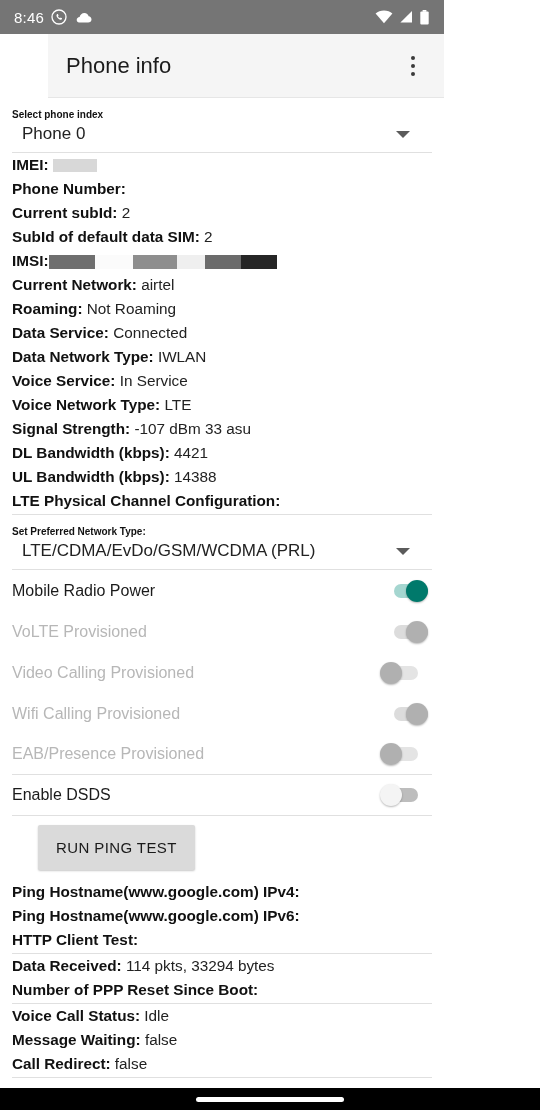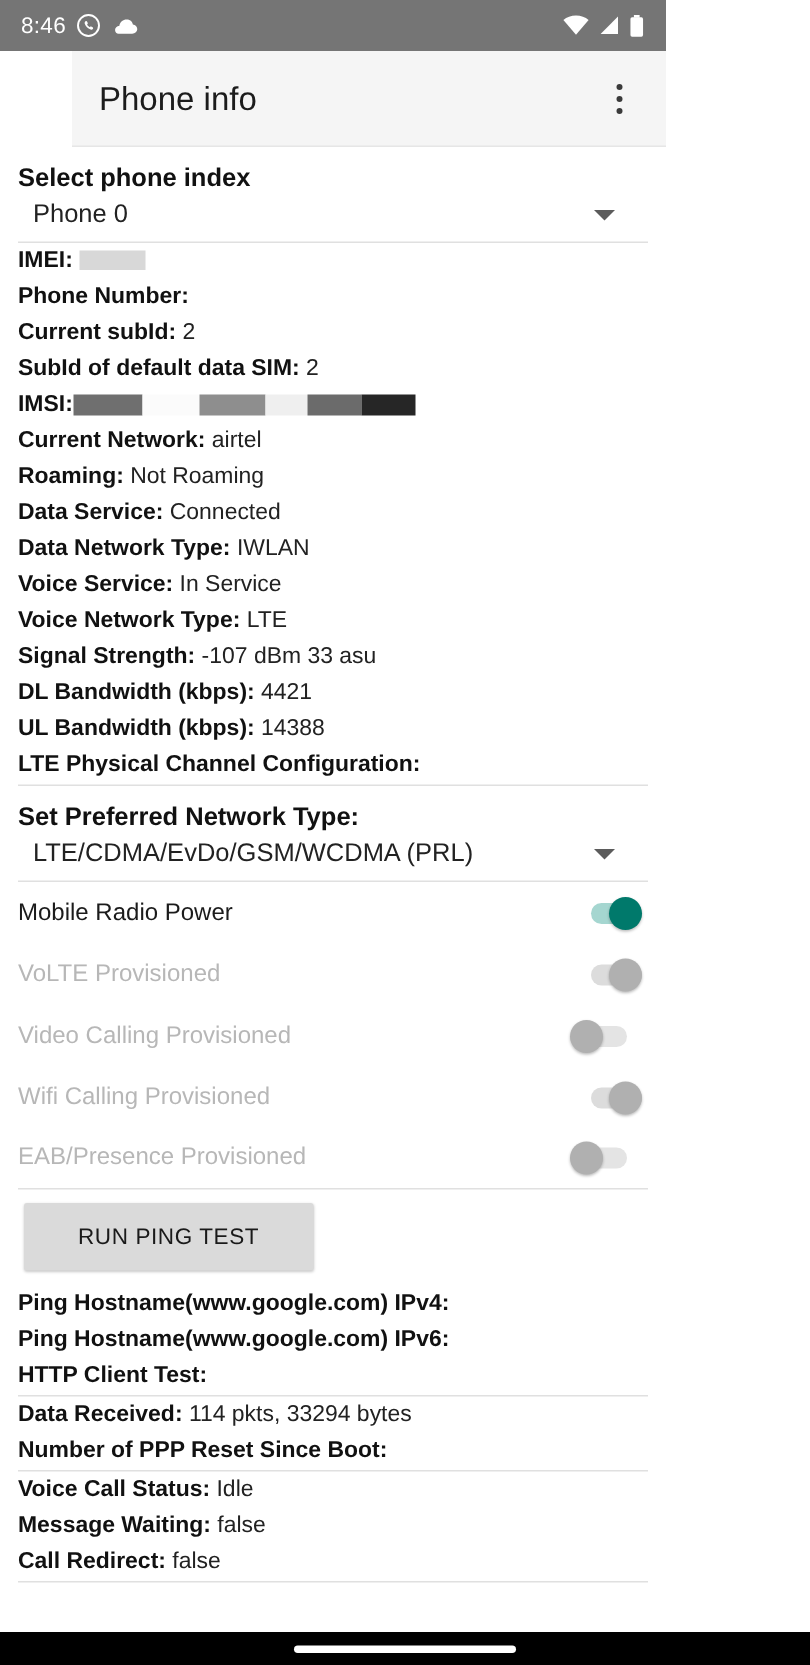--- a/index.html
+++ b/index.html
@@ -32,21 +32,21 @@
   }
   .appbar-title { font-size: 22px; color: #1c1c1c; font-weight: 400; }
   .overflow { margin-left: auto; width: 26px; height: 34px;
               display: flex; flex-direction: column; align-items: center;
               justify-content: center; gap: 4px; }
   .overflow i { width: 4px; height: 4px; border-radius: 50%; background: #3a3a3a; display: block; }
 
   
   .content { padding: 0 12px; }
 
-  .label-hd { font-size: 17px; font-weight: bold; color: #111; padding-top: 11px; }
+  .label-hd { font-size: 10px; font-weight: bold; color: #111; padding-top: 11px; }
 
   .spinner-row {
     position: relative; padding: 4px 0 8px 10px;
     border-bottom: 1px solid #e0e0e0;
   }
   .spinner-val { font-size: 17px; color: #222; }
   .caret {
     position: absolute; right: 22px; top: 11px;
     width: 0; height: 0;
     border-left: 7px solid transparent; border-right: 7px solid transparent;
@@ -92,23 +92,23 @@
   .sw-off-dis .thumb { left: 0; background: #b0b0b0; }
   
   .sw-off .track { left: 4px; background: #bdbdbd; }
   .sw-off .thumb { left: 0; background: #f4f4f4; }
 
   
   .btn-wrap { padding: 9px 0 10px 4px; }
   .btn {
     display: inline-block; background: #dadada; color: #1a1a1a;
     font-size: 15px; font-weight: 500; letter-spacing: .4px;
-    padding: 14px 36px; border: none; border-radius: 2px;
+    padding: 14px 18px; border: none; border-radius: 2px;
     box-shadow: 0 1px 2px rgba(0,0,0,.22);
-    font-family: "Liberation Sans", sans-serif; cursor: pointer;
+    font-family: "Liberation Sans", sans-serif; cursor: pointer; margin-left: 22px;
   }
 
   
   .navbar {
     position: absolute; left: 0; bottom: 0; width: 540px; height: 22px;
     background: #000;
     display: flex; align-items: center; justify-content: center;
   }
   .nav-pill { width: 148px; height: 5px; border-radius: 3px; background: #fff; }
 </style>
@@ -282,20 +282,27 @@
     </div>
 
     <div class="tgl-row sep-bottom">
       <span class="tgl-label dim">EAB/Presence Provisioned</span>
       <span class="switch sw-off-dis">
         <span class="track"></span>
         <span class="thumb"></span>
       </span>
     </div>
 
+    <div class="tgl-row sep-bottom">
+      <span class="tgl-label">Enable DSDS</span>
+      <span class="switch sw-off">
+        <span class="track"></span>
+        <span class="thumb"></span>
+      </span>
+    </div>
 
     <div class="btn-wrap">
       <button class="btn">RUN PING TEST</button>
     </div>
 
     <div class="kv">
       <b>Ping Hostname(www.google.com) IPv4:</b>
       <span class="v"></span>
     </div>
     <div class="kv">

